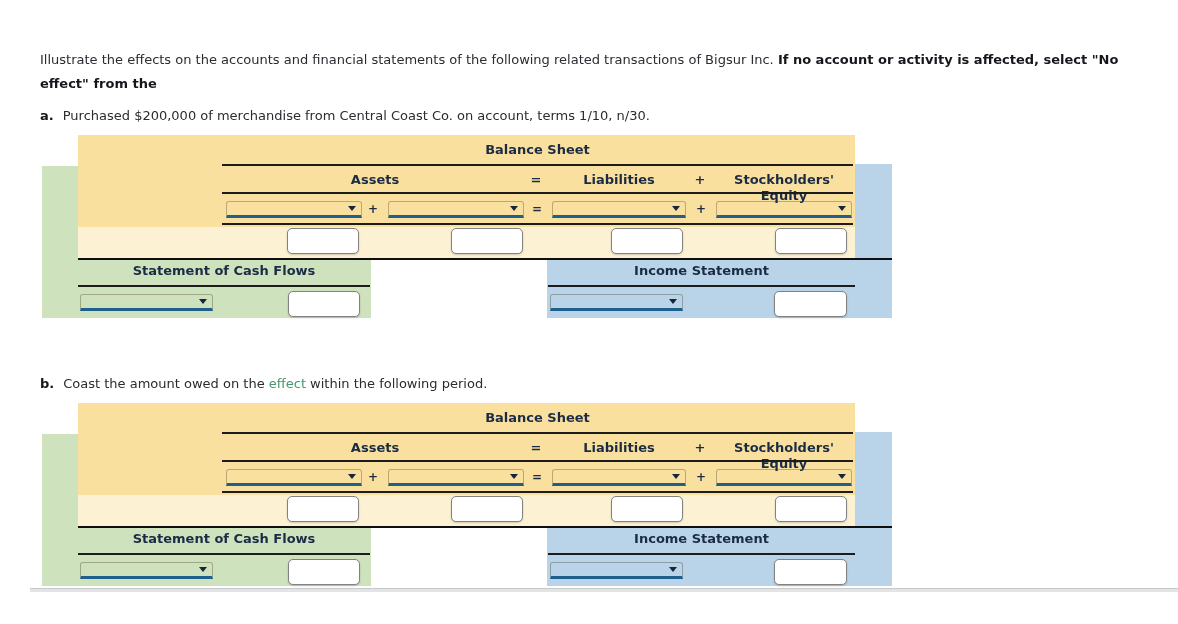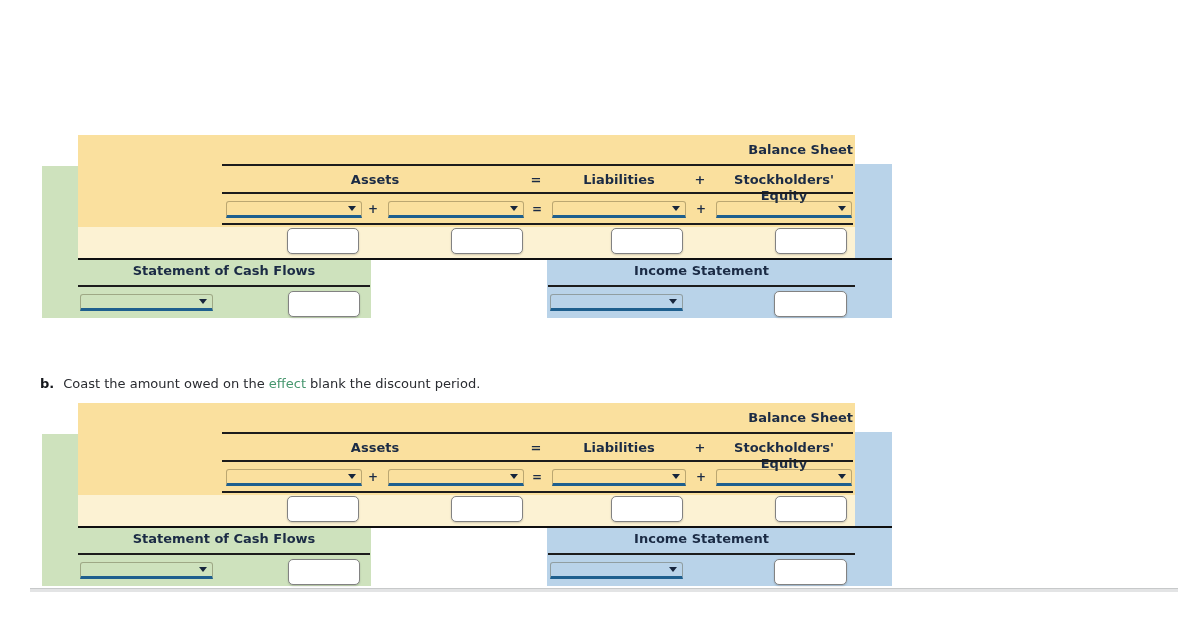--- a/index.html
+++ b/index.html
@@ -15,21 +15,21 @@
   .fx-section { position:absolute; left:0; width:1178px; height:184px; }
   .panel { position:absolute; }
   .panel.green  { left:42px;  top:31px; width:329px; height:152px; background:#cee2bd; }
   .panel.blue   { left:547px; top:29px; width:345px; height:154px; background:#b9d3e9; }
   .panel.yellow { left:78px;  top:0;    width:777px; height:124px; background:#fae09e; }
   .cream-strip  { position:absolute; left:0; top:92px; width:777px; height:32px; background:#fcf2d3; }
 
   .rule { position:absolute; height:2px; background:#1c1c1c; }
   .rule.heavy { height:2px; background:#0f0f0f; }
 
-  .bs-title { position:absolute; left:144px; top:7px; width:631px; text-align:right;
+  .bs-title { position:absolute; left:144px; top:7px; width:631px; text-align:center;
               font-size:13px; font-weight:bold; color:#1b2b45; }
   .hdr { position:absolute; top:37px; height:16px; line-height:16px; text-align:center;
          font-size:13px; font-weight:bold; color:#1b2b45; }
   .sub-title { position:absolute; top:128px; height:16px; line-height:16px; text-align:center;
                font-size:13px; font-weight:bold; color:#1b2b45; }
 
   .dd { position:absolute; height:17px; background:transparent;
         border:1px solid rgba(70,60,30,0.35); border-bottom:3px solid #1e5f8e;
         border-radius:3px 3px 0 0; cursor:pointer; }
   .ddv { position:absolute; left:4px; top:0; right:14px; font-size:11px; line-height:13px;
@@ -48,22 +48,24 @@
 
   .bottom-divider { position:absolute; left:30px; top:588px; width:1148px; height:4px;
                     background:#e3e4e5; border-top:1px solid #c7c9ca; }
 </style>
 </head>
 <body>
 
 <div class="screen">
 
   <div class="intro" style="top:48px">
+    <div><span>Illustrate the effects on the accounts and financial statements of the following related transactions of Bigsur Inc. </span><b>If no account or activity is affected, select "No effect" from the</b></div>
   </div>
 
+  <div class="txn" style="top:108px"><span class="txn-letter">a.</span><span>Purchased $200,000 of merchandise from Central Coast Co. on account, terms 1/10, n/30.</span><a class="link"></a><span></span></div>
 
   <div class="fx-section" style="top:135px">
     <div class="panel green"></div>
     <div class="panel blue"></div>
 
     <div class="panel yellow">
       <div class="cream-strip"></div>
       <div class="bs-title">Balance Sheet</div>
       <div class="rule" style="left:144px;top:29px;width:631px"></div>
 
@@ -113,21 +115,21 @@
 
     <div class="sub-title" style="left:548px;width:307px">Income Statement</div>
     <div class="rule" style="left:548px;top:150px;width:307px"></div>
     <div class="dd" style="left:550px;top:159px;width:133px">
       <span class="ddv"></span>
       <span class="arrow"></span>
     </div>
     <input class="entry" type="text" style="left: 774px; top: 156px; width: 73px;" value="">
   </div>
 
-  <div class="txn" style="top:376px"><span class="txn-letter">b.</span><span>Coast the amount owed on the </span><a class="link">effect</a><span> blank the discount period.</span></div>
+  <div class="txn" style="top:376px"><span class="txn-letter">b.</span><span>Coast the amount owed on the </span><a class="link">effect</a><span> within the following period.</span></div>
 
   <div class="fx-section" style="top:403px">
     <div class="panel green"></div>
     <div class="panel blue"></div>
 
     <div class="panel yellow">
       <div class="cream-strip"></div>
       <div class="bs-title">Balance Sheet</div>
       <div class="rule" style="left:144px;top:29px;width:631px"></div>
 

